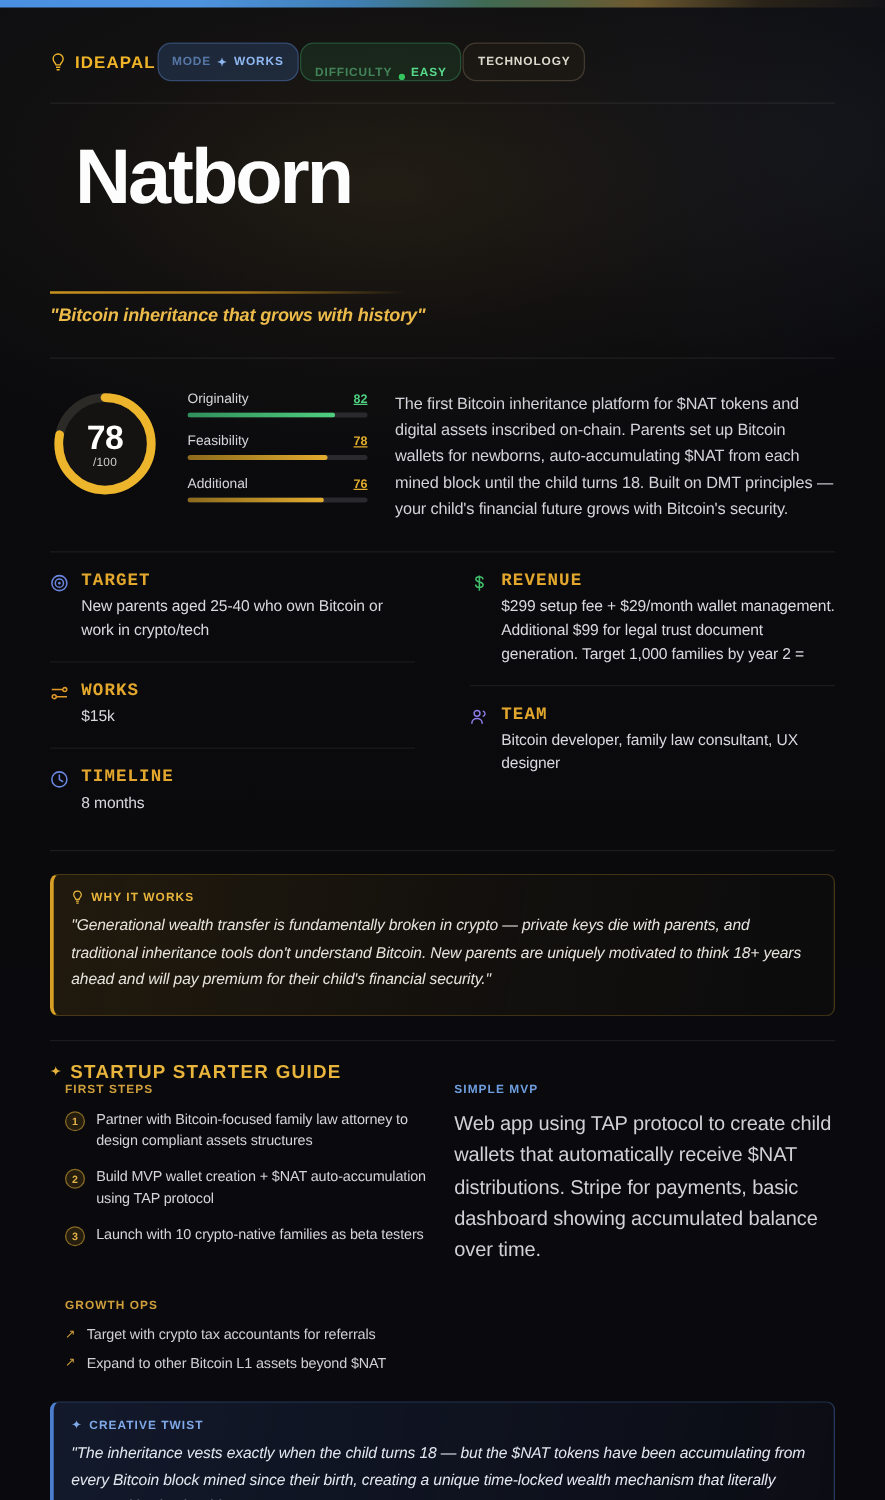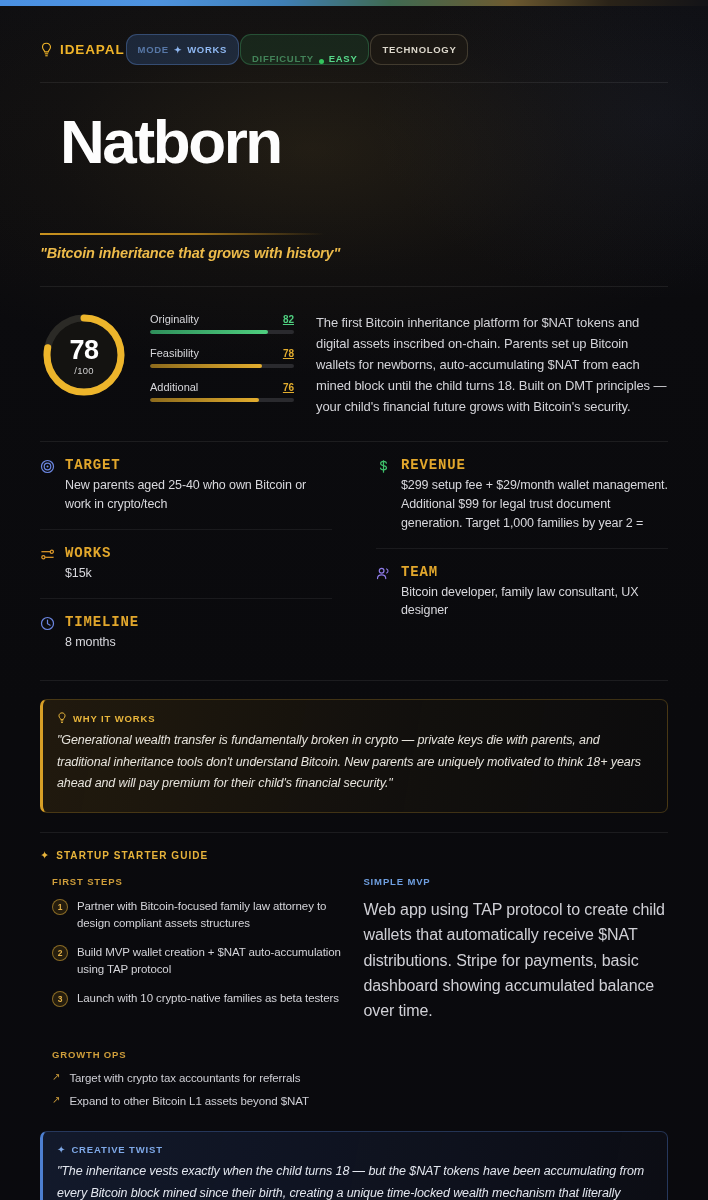--- a/index.html
+++ b/index.html
@@ -123,24 +123,24 @@
   .why-label { font-size: 9.5px; font-weight: bold; letter-spacing: 0.85px; color: #e9b63c; }
   .why-text {
     margin-top: 6px; font-size: 12.5px; line-height: 1.72;
     font-style: italic; color: #e6e3dc; letter-spacing: -0.1px;
   }
 
   .rule5 { height: 1px; background: rgba(255,255,255,0.075); margin-top: 19px; }
 
   
   .guide-head { display: flex; align-items: center; gap: 7px; margin-top: 16px; }
-  .guide-title { font-size: 10px; font-weight: bold; letter-spacing: 1.05px; color: #e8b43b; }
+  .guide-title { font-size: 15px; font-weight: bold; letter-spacing: 1.05px; color: #e8b43b; }
   .guide-star { color: #e8b43b; font-size: 11px; }
 
-  .guide-cols { display: flex; margin-top: 14px; }
+  .guide-cols { display: flex; }
   .gc-left { width: 48%; padding-left: 12px; }
   .gc-right { width: 52%; padding-left: 22px; }
   .sub-head { font-size: 9.5px; font-weight: bold; letter-spacing: 0.85px; }
   .sub-gold { color: #cf9e3b; }
   .sub-blue { color: #6f9fe0; }
 
   .steps { margin-top: 11px; }
   .step { display: flex; gap: 9px; margin-bottom: 12px; }
   .step:last-child { margin-bottom: 0; }
   .step-num {

